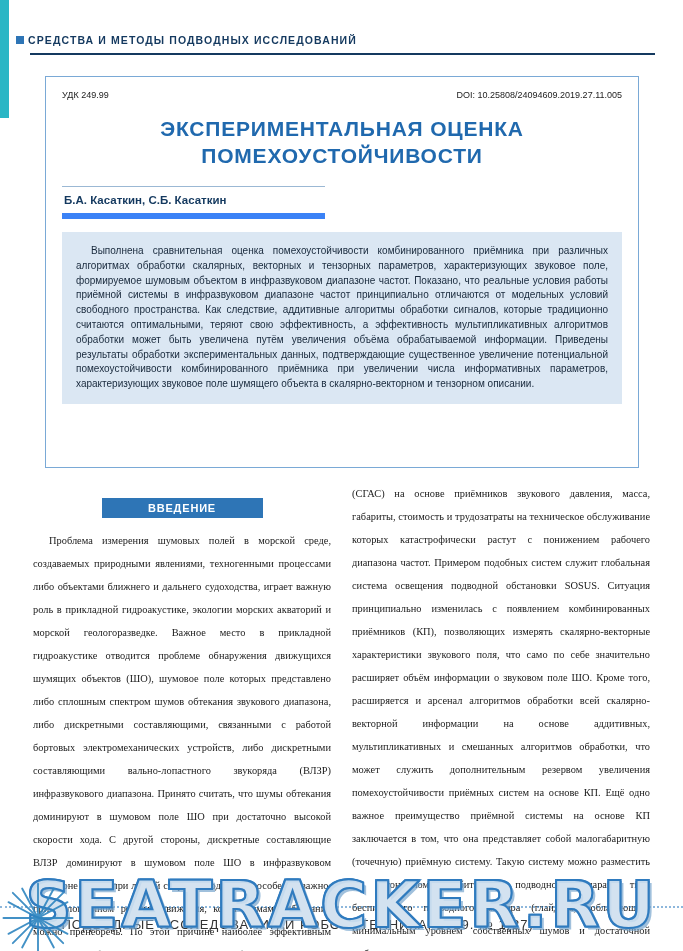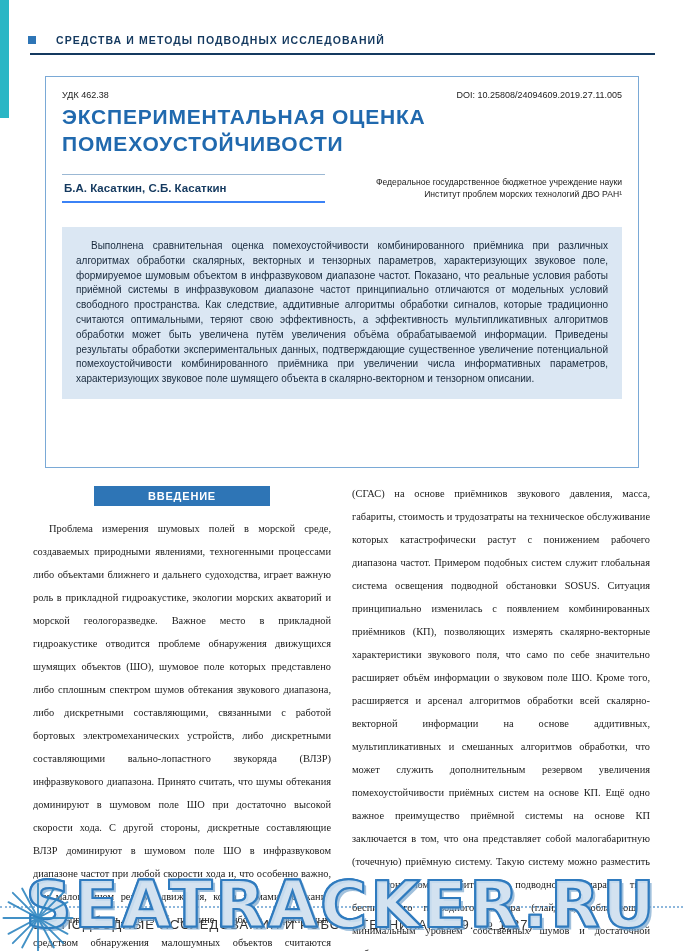--- a/index.html
+++ b/index.html
@@ -3,54 +3,54 @@
 <meta charset="utf-8">
 <style>
   * { margin:0; padding:0; box-sizing:border-box; }
   html,body { background:#ffffff; }
   .page {
     position:relative; width:683px; height:951px; background:#ffffff;
     font-family:"Liberation Serif", serif; color:#1b1b1b; overflow:hidden;
   }
   .accent-strip { position:absolute; left:0; top:0; width:9px; height:118px; background:var(--teal,#2ab6c5); }
 
-  .running-head { position:absolute; left:28px; top:34px; display:flex; align-items:center; gap:20px; }
+  .running-head { position:absolute; left:16px; top:34px; display:flex; align-items:center; gap:4px; }
   .running-head .bullet { width:8px; height:8px; background:var(--accent-blue,#2e75b6); flex:0 0 auto; }
   .running-head .rh-title {
     font-family:"Liberation Sans", sans-serif; font-size:10.5px; font-weight:bold;
     letter-spacing:1.1px; color:var(--navy,#14395f);
   }
   .head-rule { position:absolute; left:30px; right:28px; top:53px; height:2px; background:var(--navy,#14395f); }
 
   .title-box {
     position:absolute; left:45px; right:44px; top:76px; height:392px;
     border:1px solid #7aa9d6; padding:13px 16px 0 16px; overflow:hidden;
   }
   .meta-row { display:flex; justify-content:space-between; font-family:"Liberation Sans", sans-serif; font-size:9px; color:#222; }
   .article-title {
-    margin-top:3px; font-family:"Liberation Sans", sans-serif;
+    margin-top:15px; text-align:center; font-family:"Liberation Sans", sans-serif;
     font-weight:bold; font-size:21px; line-height:27px; letter-spacing:0.8px;
     color:var(--title-blue,#2069ae);
   }
   .authors-row { margin-top:17px; display:flex; justify-content:space-between; align-items:center; }
   .authors {
     width:47%; font-family:"Liberation Sans", sans-serif; font-size:11.5px; font-weight:bold;
-    color:var(--navy,#14395f); border-top:1px solid #9bb8d4; border-bottom:2px solid #3b82f6; padding:7px 0 7px 2px;
+    color:var(--navy,#14395f); border-top:1px solid #9bb8d4; border-bottom:6px solid #3b82f6; padding:7px 0 7px 2px;
   }
   .affiliation { font-family:"Liberation Sans", sans-serif; font-size:8.6px; line-height:11.5px; text-align:right; color:#222; }
   .abstract {
-    margin-top:24px; background:var(--abstract-bg,#dbe7f3); padding:12px 14px;
+    margin-top:13px; background:var(--abstract-bg,#dbe7f3); padding:12px 14px;
     font-family:"Liberation Sans", sans-serif; font-size:10px; line-height:14.8px;
     text-align:justify; text-indent:15px; color:#17283b;
   }
 
   .columns { position:absolute; left:33px; right:33px; top:482px; display:flex; gap:21px; }
   .col { flex:1 1 0; min-width:0; }
   .section-header {
-    width:176px; margin:4px auto 11px auto; background:var(--accent-blue,#2e75b6); color:#ffffff;
+    width:161px; margin:16px auto 11px auto; background:var(--accent-blue,#2e75b6); color:#ffffff;
     text-align:center; font-family:"Liberation Sans", sans-serif; font-weight:bold;
     font-size:11px; letter-spacing:0.8px; padding:4px 4px;
   }
   .para { font-size:10.4px; line-height:23px; text-align:justify; }
   .para.indent { text-indent:16px; }
   .footnote-rule { margin-top:9px; width:145px; border-top:1px solid #555; }
   .footnote { margin-top:0; font-family:"Liberation Sans", sans-serif; font-size:10px; line-height:11.5px; text-align:justify; color:#222; }
 
   .page-footer { position:absolute; left:33px; right:33px; top:917px; display:flex; align-items:baseline; gap:14px; }
   .page-number { font-family:"Liberation Sans", sans-serif; font-weight:bold; font-size:13px; color:#111; }
@@ -77,33 +77,29 @@
   <div class="accent-strip"></div>
 
   <header class="running-head">
     <span class="bullet"></span>
     <span class="rh-title">СРЕДСТВА И МЕТОДЫ ПОДВОДНЫХ ИССЛЕДОВАНИЙ</span>
   </header>
   <div class="head-rule"></div>
 
   <section class="title-box">
     <div class="meta-row">
-      <span>УДК 462.38</span>
+      <span>УДК 249.99</span>
       <span>DOI: 10.25808/24094609.2019.27.11.005</span>
     </div>
     <h1 class="article-title">
       <div>ЭКСПЕРИМЕНТАЛЬНАЯ ОЦЕНКА</div>
       <div>ПОМЕХОУСТОЙЧИВОСТИ</div>
     </h1>
     <div class="authors-row">
       <div class="authors">Б.А. Касаткин, С.Б. Касаткин</div>
-      <div class="affiliation">
-        <div>Федеральное государственное бюджетное учреждение науки</div>
-        <div>Институт проблем морских технологий ДВО РАН¹</div>
-      </div>
     </div>
     <div class="abstract">Выполнена сравнительная оценка помехоустойчивости комбинированного приёмника при различных алгоритмах обработки скалярных, векторных и тензорных параметров, характеризующих звуковое поле, формируемое шумовым объектом в инфразвуковом диапазоне частот. Показано, что реальные условия работы приёмной системы в инфразвуковом диапазоне частот принципиально отличаются от модельных условий свободного пространства. Как следствие, аддитивные алгоритмы обработки сигналов, которые традиционно считаются оптимальными, теряют свою эффективность, а эффективность мультипликативных алгоритмов обработки может быть увеличена путём увеличения объёма обрабатываемой информации. Приведены результаты обработки экспериментальных данных, подтверждающие существенное увеличение потенциальной помехоустойчивости комбинированного приёмника при увеличении числа информативных параметров, характеризующих звуковое поле шумящего объекта в скалярно-векторном и тензорном описании.</div>
   </section>
 
   <main class="columns">
     <div class="col">
       <div class="section-header">ВВЕДЕНИЕ</div>
       <p class="para indent">Проблема измерения шумовых полей в морской среде, создаваемых природными явлениями, техногенными процессами либо объектами ближнего и дальнего судоходства, играет важную роль в прикладной гидроакустике, экологии морских акваторий и морской геологоразведке. Важное место в прикладной гидроакустике отводится проблеме обнаружения движущихся шумящих объектов (ШО), шумовое поле которых представлено либо сплошным спектром шумов обтекания звукового диапазона, либо дискретными составляющими, связанными с работой бортовых электромеханических устройств, либо дискретными составляющими вально-лопастного звукоряда (ВЛЗР) инфразвукового диапазона. Принято считать, что шумы обтекания доминируют в шумовом поле ШО при достаточно высокой скорости хода. С другой стороны, дискретные составляющие ВЛЗР доминируют в шумовом поле ШО в инфразвуковом диапазоне частот при любой скорости хода и, что особенно важно, при малошумном режиме движения, когда шумами обтекания можно пренебречь. По этой причине наиболее эффективным средством обнаружения малошумных объектов считаются протяженные стационарные гидроакустические системы</p>
     </div>
     <div class="col">

